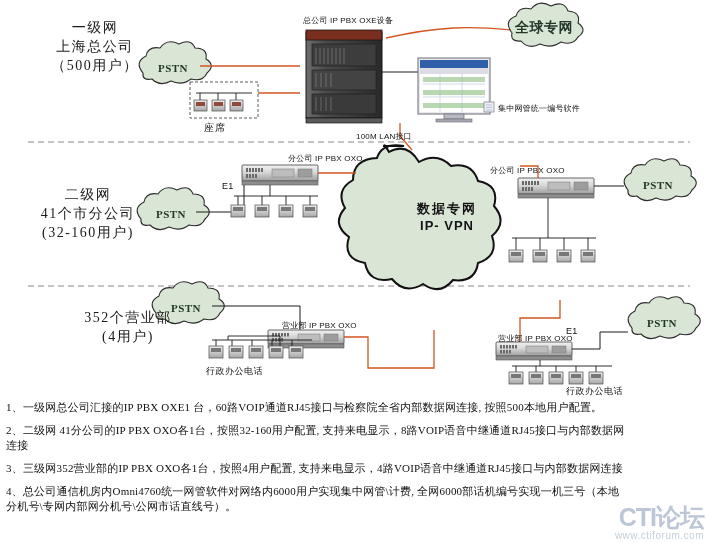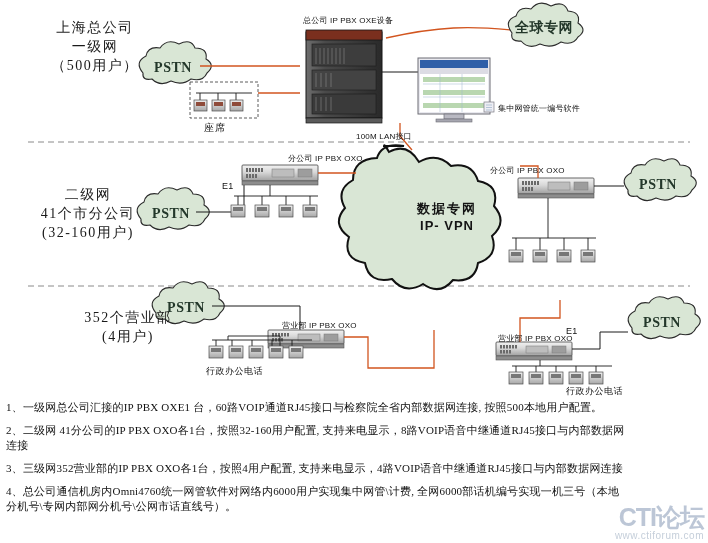--- a/index.html
+++ b/index.html
@@ -53,21 +53,21 @@
   }
   .cloud .cl-text {
     position: absolute;
     left: 0; top: 0;
     width: 100%; height: 100%;
     display: flex;
     align-items: center;
     justify-content: center;
     font-family: "Liberation Serif", "DejaVu Serif", serif;
     font-weight: bold;
-    font-size: 14px;
+    font-size: 11px;
     color: #23372a;
     letter-spacing: 0.5px;
   }
 
   
   #vpn-cloud { position: absolute; left: 352px; top: 118px; width: 190px; height: 215px; }
   #vpn-cloud .vpn-text {
     position: absolute;
     left: 0; top: 82px;
     width: 100%;
@@ -519,22 +519,22 @@
   </div>
 
   <div id="vpn-cloud">
     <div class="vpn-text">
       <span class="vpn-l1">数据专网</span>
       <span class="vpn-l2">IP- VPN</span>
     </div>
   </div>
 
   <div class="tier-label" style="left:22px;top:18px;width:146px;">
+    <div>一级网</div>
     <div>上海总公司</div>
-    <div>一级网</div>
     <div>（500用户）</div>
   </div>
 
   <div class="tier-label" style="left:8px;top:185px;width:160px;">
     <div>二级网</div>
     <div>41个市分公司</div>
     <div>(32-160用户)</div>
   </div>
 
   <div class="tier-label" style="left:48px;top:308px;width:160px;">

